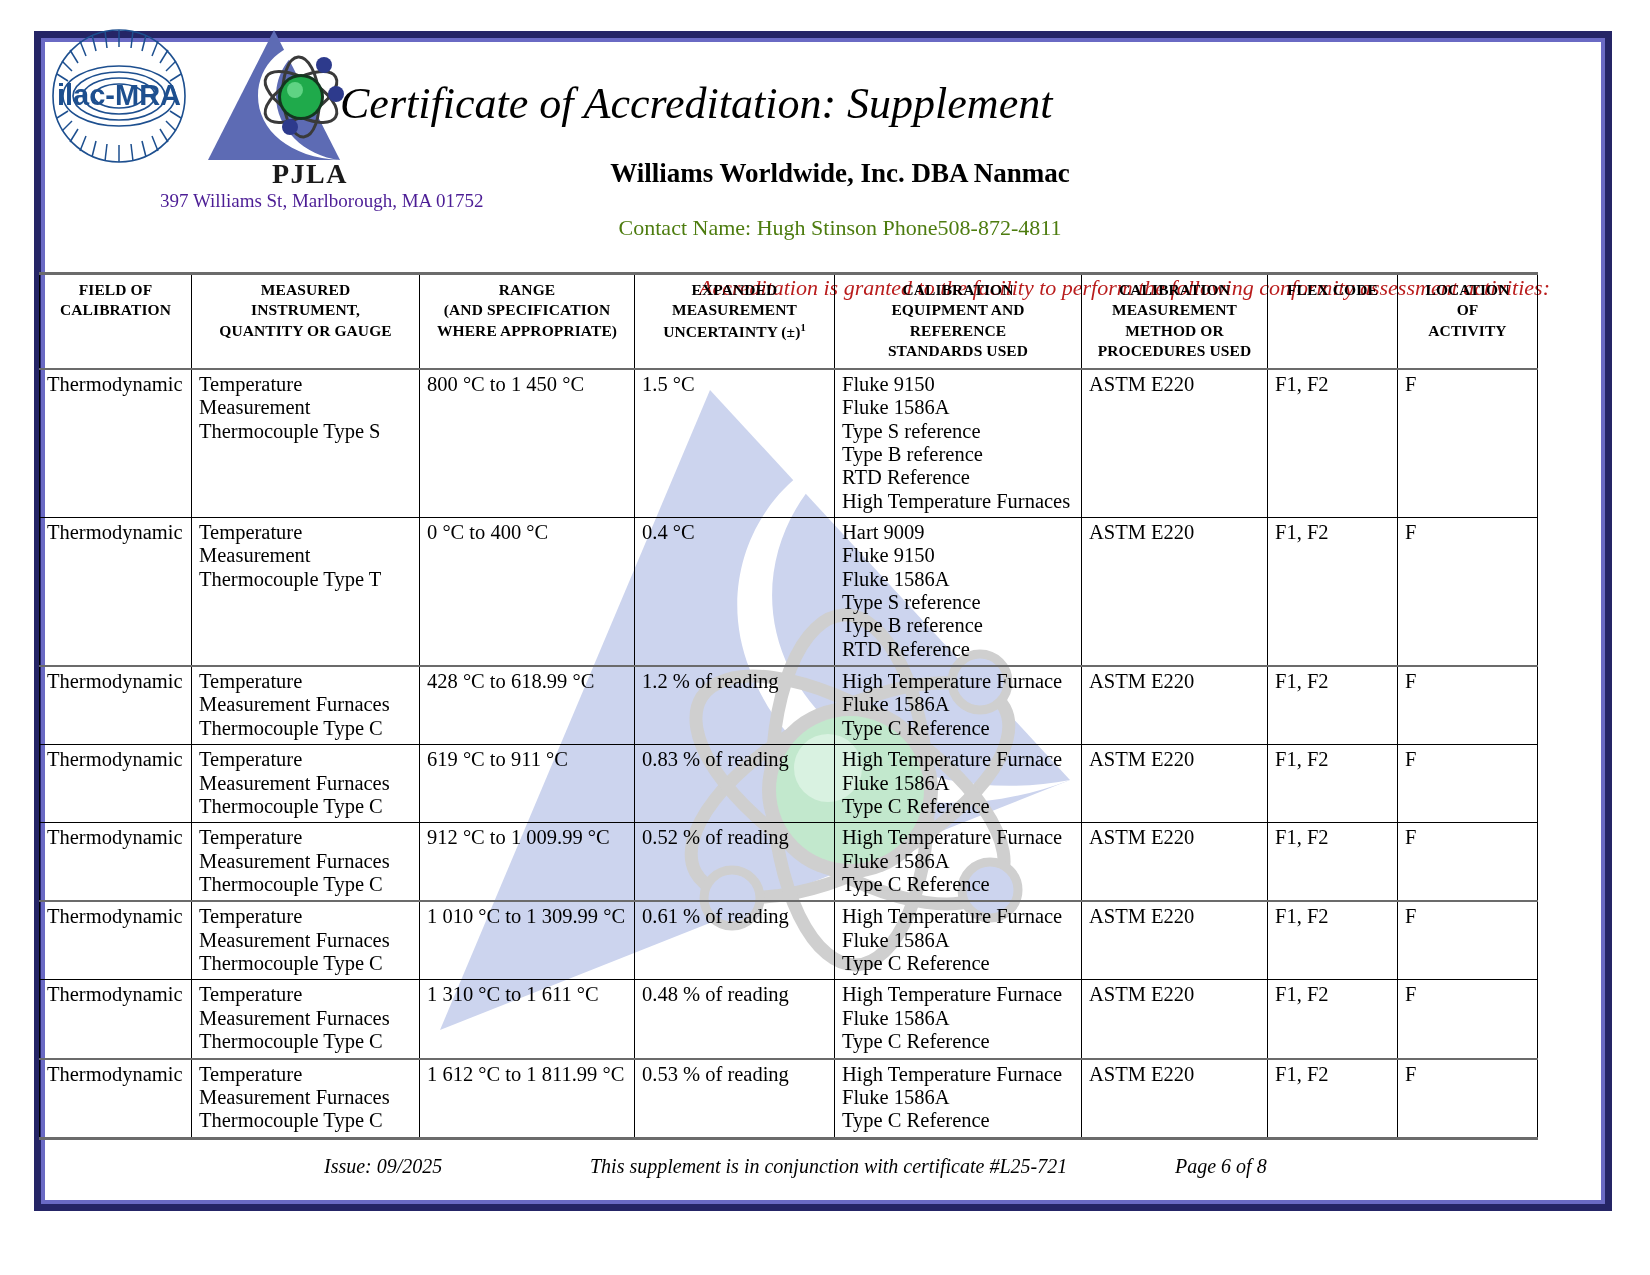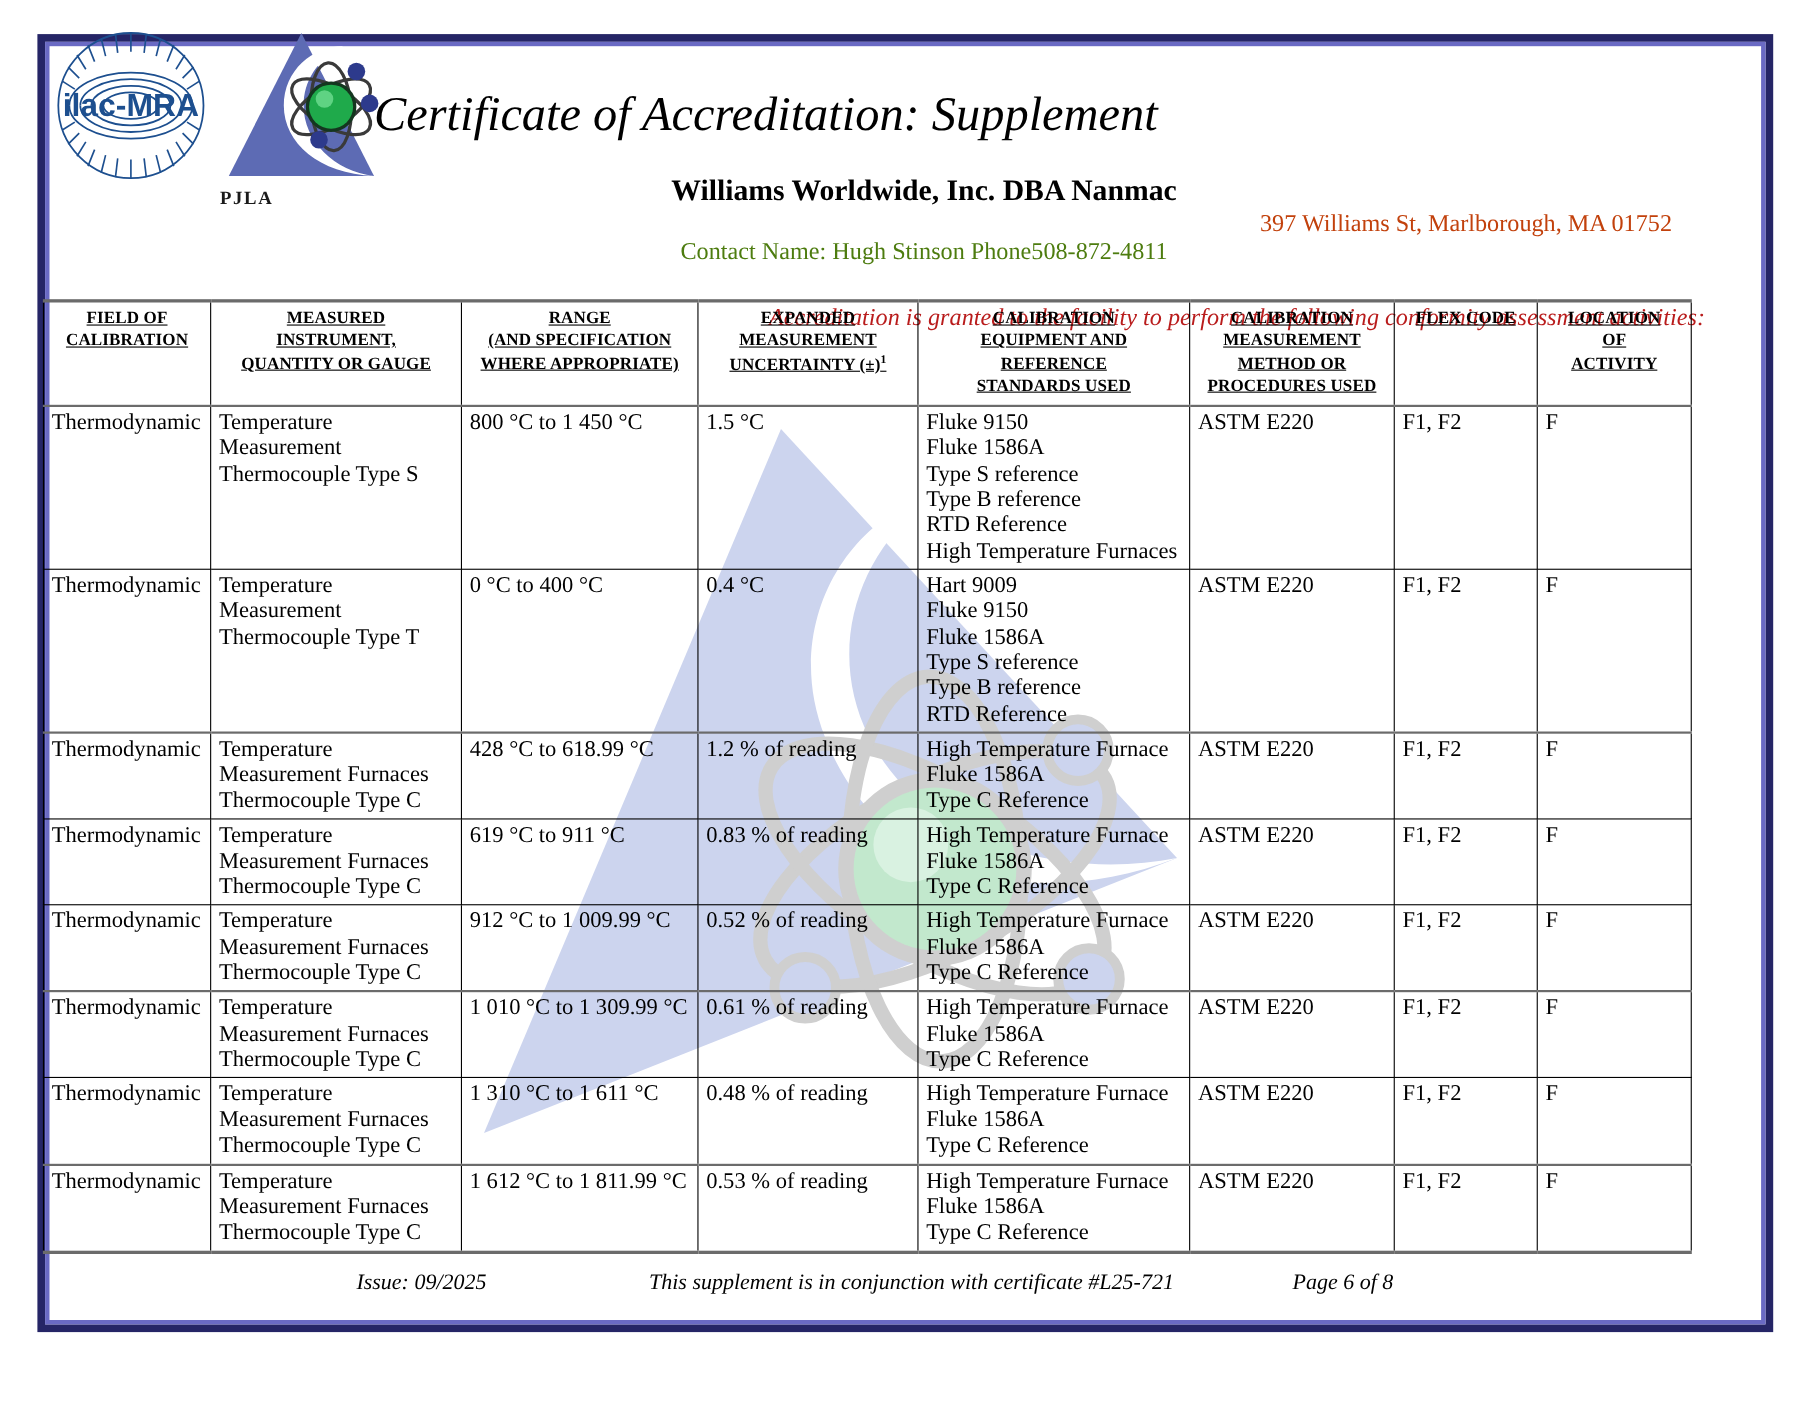--- a/index.html
+++ b/index.html
@@ -67,24 +67,24 @@
     left: 200px;
     top: 20px;
     width: 148px;
     height: 170px;
   }
   #pjla-logo .pjla-text {
     position: absolute;
     bottom: 0;
     left: 0;
     width: 100%;
-    text-align: left;
+    text-align: right;
     font-family: "Liberation Serif", serif;
     font-weight: bold;
-    font-size: 17px;
+    font-size: 28px;
     letter-spacing: 1.5px;
     color: #1a1a1a;
   }
 
   
   #doc-title {
     position: absolute;
     left: 340px;
     top: 78px;
     width: 1180px;
@@ -103,23 +103,23 @@
     text-align: center;
     font-weight: bold;
     font-size: 27px;
     color: #000;
   }
   #org-address {
     position: absolute;
     left: 160px;
     top: 190px;
     width: 1360px;
-    text-align: right;
-    font-size: 22px;
-    color: #c2410c;
+    text-align: left;
+    font-size: 19px;
+    color: #4c1d95;
   }
   #org-contact {
     position: absolute;
     left: 160px;
     top: 215px;
     width: 1360px;
     text-align: center;
     font-size: 22px;
     color: #4d7c0f;
   }
@@ -151,21 +151,20 @@
   }
   #cal-table thead th {
     border-top: 3px solid #6b6b6b;
     border-bottom: 2px solid #6b6b6b;
     text-align: center;
     font-weight: bold;
     font-size: 15.5px;
     line-height: 1.32;
     padding: 5px 3px 6px 3px;
     letter-spacing: 0.1px;
-    text-decoration: underline;
   }
   #cal-table tbody td {
     font-size: 20.5px;
     line-height: 1.14;
     padding: 3px 6px 4px 7px;
     color: #000;
   }
   #cal-table tbody td.cell-list { white-space: pre-line; }
   #cal-table tbody tr:last-child td { border-bottom: 3px solid #6b6b6b; }
   #cal-table tbody tr.heavy-top td { border-top: 2.5px solid #6b6b6b; }

